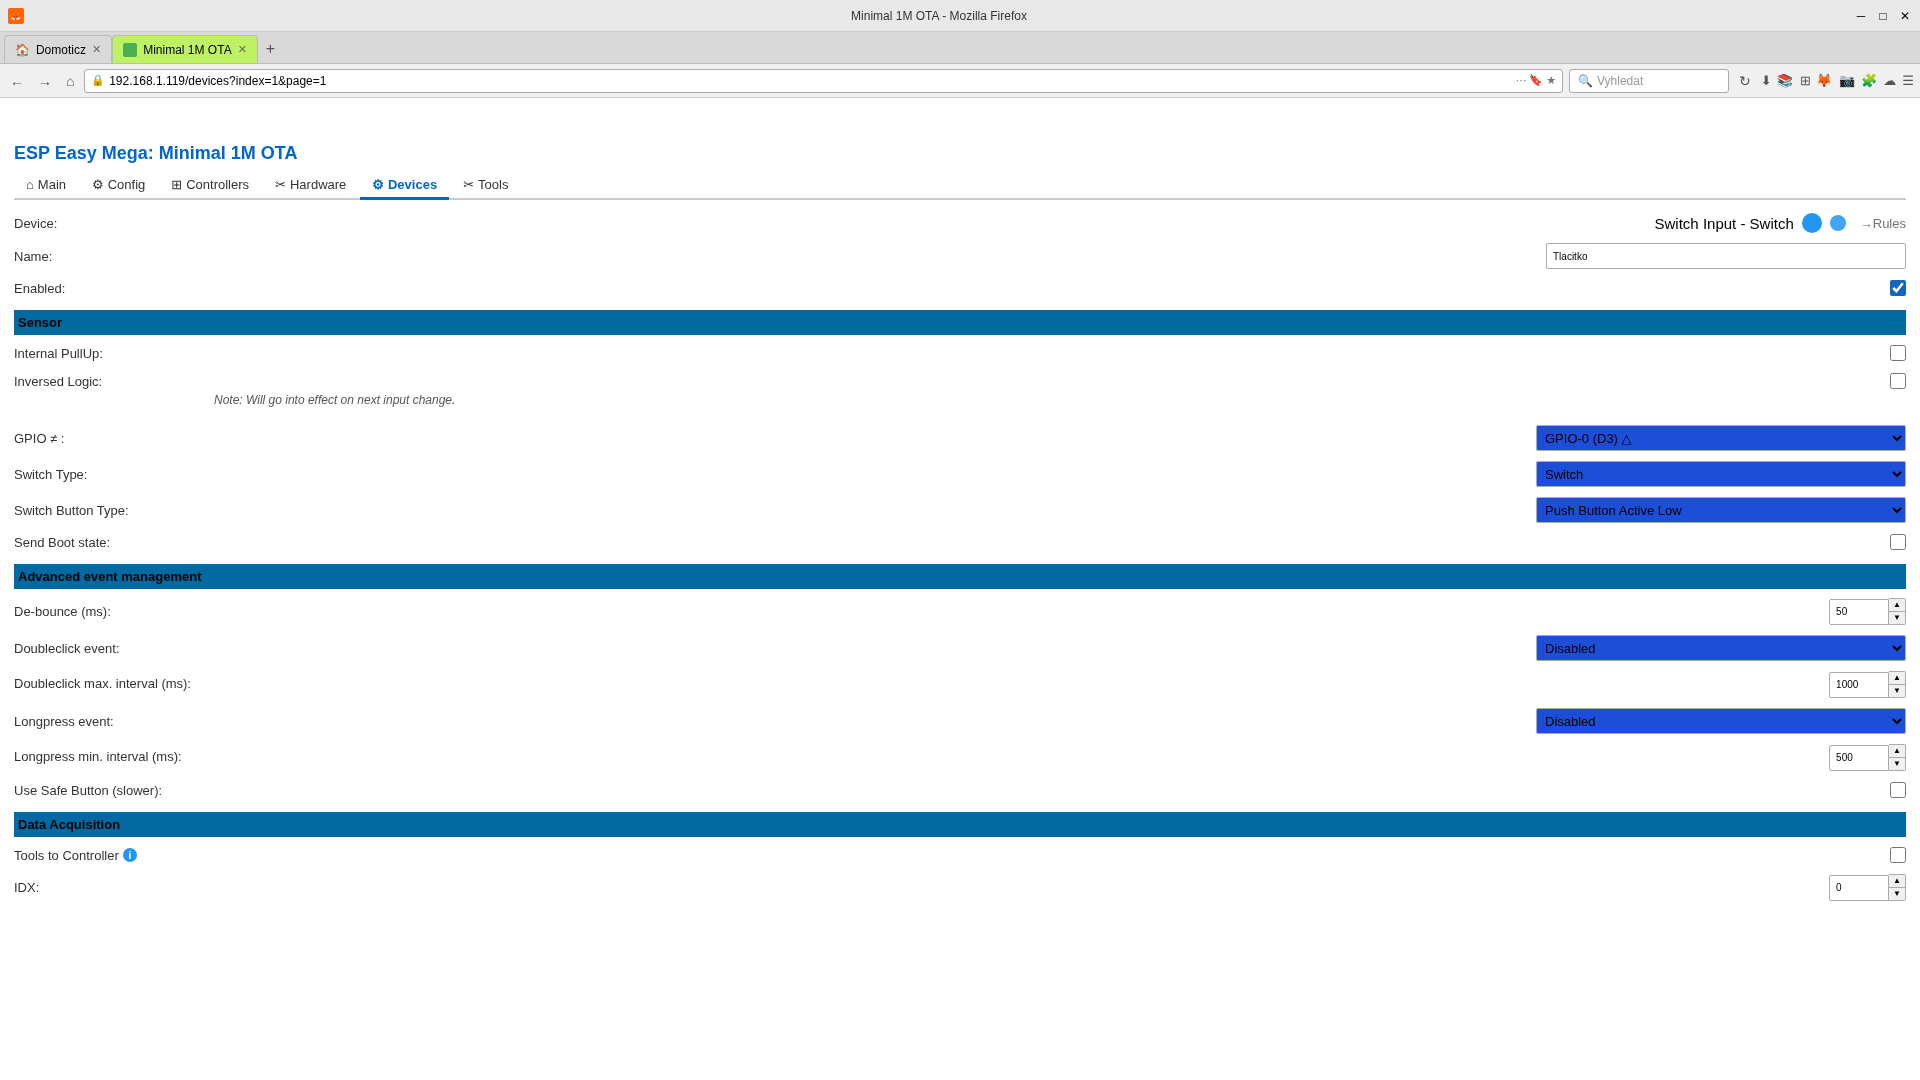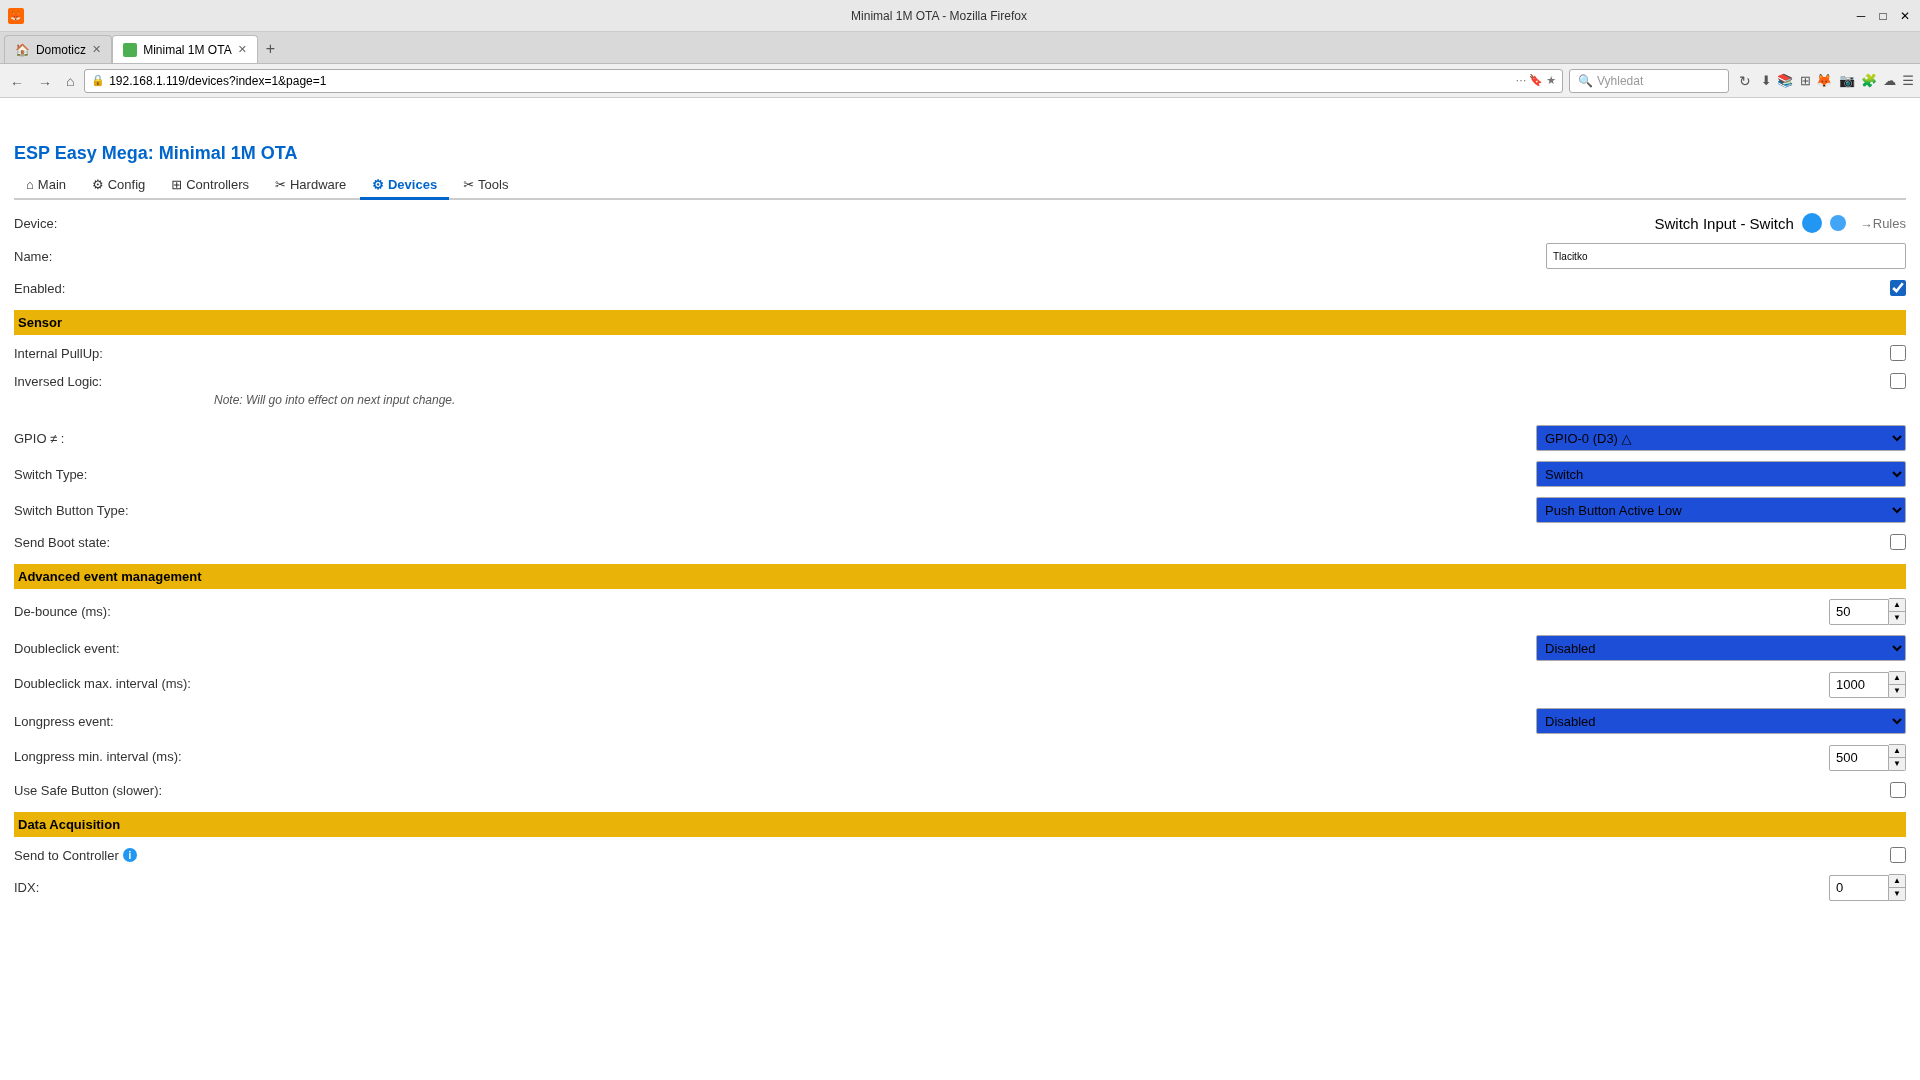--- a/index.html
+++ b/index.html
@@ -43,21 +43,21 @@
       padding: 4px 10px;
       background: #d9d9d9;
       border: 1px solid #bbb;
       border-bottom: none;
       font-size: 12px;
       height: 28px;
       cursor: pointer;
       border-radius: 4px 4px 0 0;
     }
     .browser-tab.active {
-      background: #ffffff;
+      background: #bef264;
       font-weight: normal;
     }
     .tab-close { font-size: 11px; color: #666; cursor: pointer; }
     .tab-new { padding: 4px 8px; font-size: 16px; color: #555; cursor: pointer; height: 28px; display:flex;align-items:center; }
 
     .browser-addressbar {
       background: #f0f0f0;
       display: flex;
       align-items: center;
       padding: 3px 6px;
@@ -155,21 +155,21 @@
       cursor: pointer;
     }
 
     .spinner-input {
       display: flex; align-items: center;
     }
     .spinner-input input[type="number"] {
       border: 1px solid #aaa;
       border-radius: 2px 0 0 2px;
       padding: 3px 6px;
-      font-size: 13px;
+      font-size: 10px;
       height: 26px;
       width: 60px;
       -moz-appearance: textfield;
     }
     .spinner-btn {
       display: flex; flex-direction: column;
       border: 1px solid #aaa;
       border-left: none;
       border-radius: 0 2px 2px 0;
       overflow: hidden;
@@ -179,21 +179,21 @@
       padding: 1px 4px;
       cursor: pointer;
       background: #f0f0f0;
       border-bottom: 1px solid #aaa;
       line-height: 10px;
       display: flex; align-items: center; justify-content: center;
     }
     .spinner-btn span:last-child { border-bottom: none; }
 
     .section-header {
-      background: #eab308;
+      background: #0369a1;
       padding: 5px 4px;
       font-weight: bold;
       font-size: 13px;
       margin: 8px 0 4px 0;
     }
 
     .note-text {
       font-size: 12px;
       color: #555;
       font-style: italic;
@@ -440,21 +440,21 @@
 
   <div class="form-row">
     <div class="form-label">Use Safe Button (slower):</div>
     <input type="checkbox" style="">
   </div>
 
   <div class="section-header">Data Acquisition</div>
 
   <div class="form-row">
     <div class="form-label" style="display:flex;align-items:center;gap:2px;">
-      <span>Send to Controller</span>
+      <span>Tools to Controller</span>
       <span class="info-icon">i</span>
     </div>
     <input type="checkbox" style="">
   </div>
 
   <div class="form-row">
     <div class="form-label">IDX:</div>
     <div class="spinner-input">
       <input type="number" value="0" min="0" style="">
       <div class="spinner-btn">

